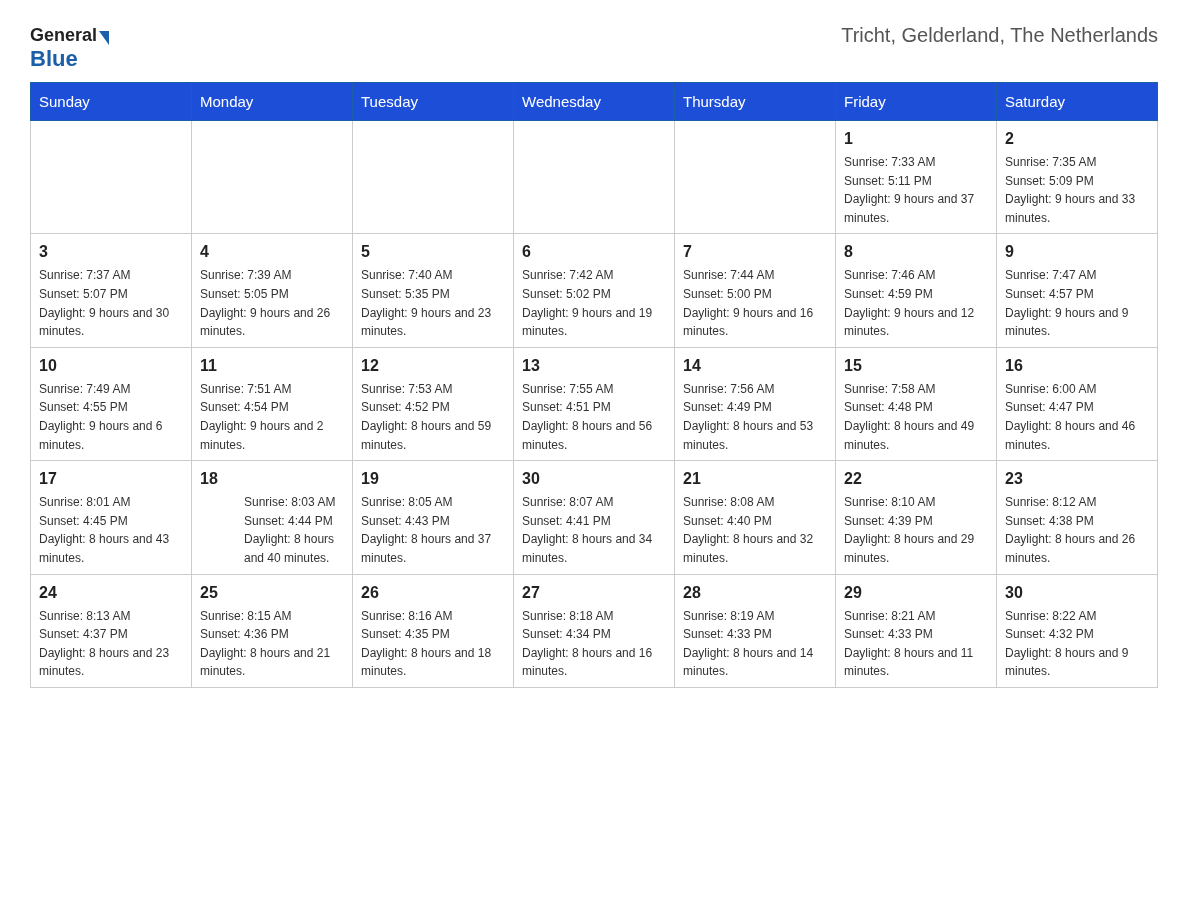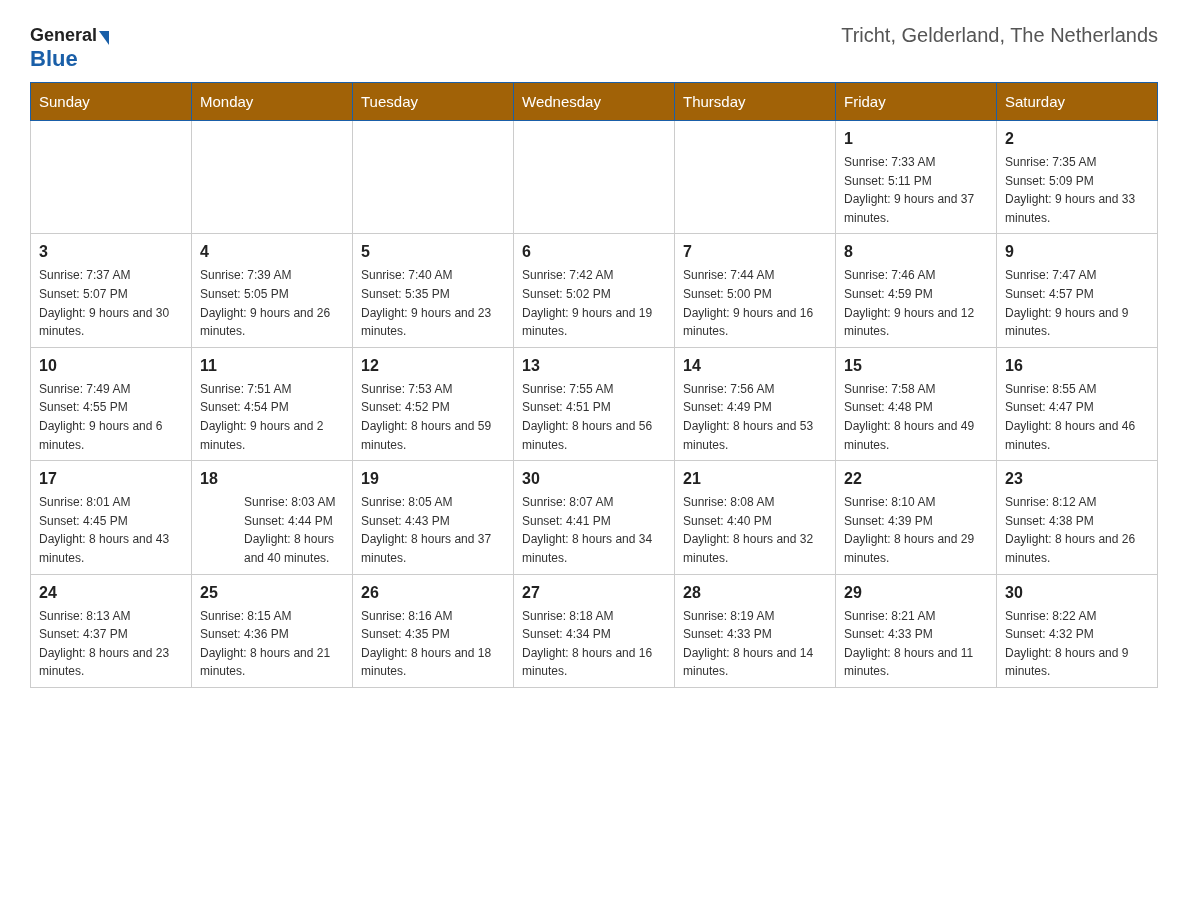--- a/index.html
+++ b/index.html
@@ -56,21 +56,21 @@
       font-size: 20px;
       color: #555;
       margin-top: 4px;
     }
     .calendar {
       width: 100%;
       border-collapse: collapse;
       margin-top: 8px;
     }
     .calendar th {
-      background-color: #a16207;
+      background-color: #1d4ed8;
       color: #fff;
       font-size: 15px;
       font-weight: normal;
       padding: 10px 8px;
       text-align: left;
       border: 1px solid #1a5fa8;
     }
     .calendar td {
       vertical-align: top;
       padding: 6px 8px;
@@ -228,21 +228,21 @@
 Daylight: 8 hours and 53 minutes.</div>
         </td>
         <td>
           <span class="day-number">15</span>
           <div class="day-info" style="white-space: pre-line;">Sunrise: 7:58 AM
 Sunset: 4:48 PM
 Daylight: 8 hours and 49 minutes.</div>
         </td>
         <td>
           <span class="day-number">16</span>
-          <div class="day-info" style="white-space: pre-line;">Sunrise: 8:55 AM
+          <div class="day-info" style="white-space: pre-line;">Sunrise: 6:00 AM
 Sunset: 4:47 PM
 Daylight: 8 hours and 46 minutes.</div>
         </td>
       </tr>
       <tr>
         <td>
           <span class="day-number">17</span>
           <div class="day-info" style="white-space: pre-line;">Sunrise: 8:01 AM
 Sunset: 4:45 PM
 Daylight: 8 hours and 43 minutes.</div>

